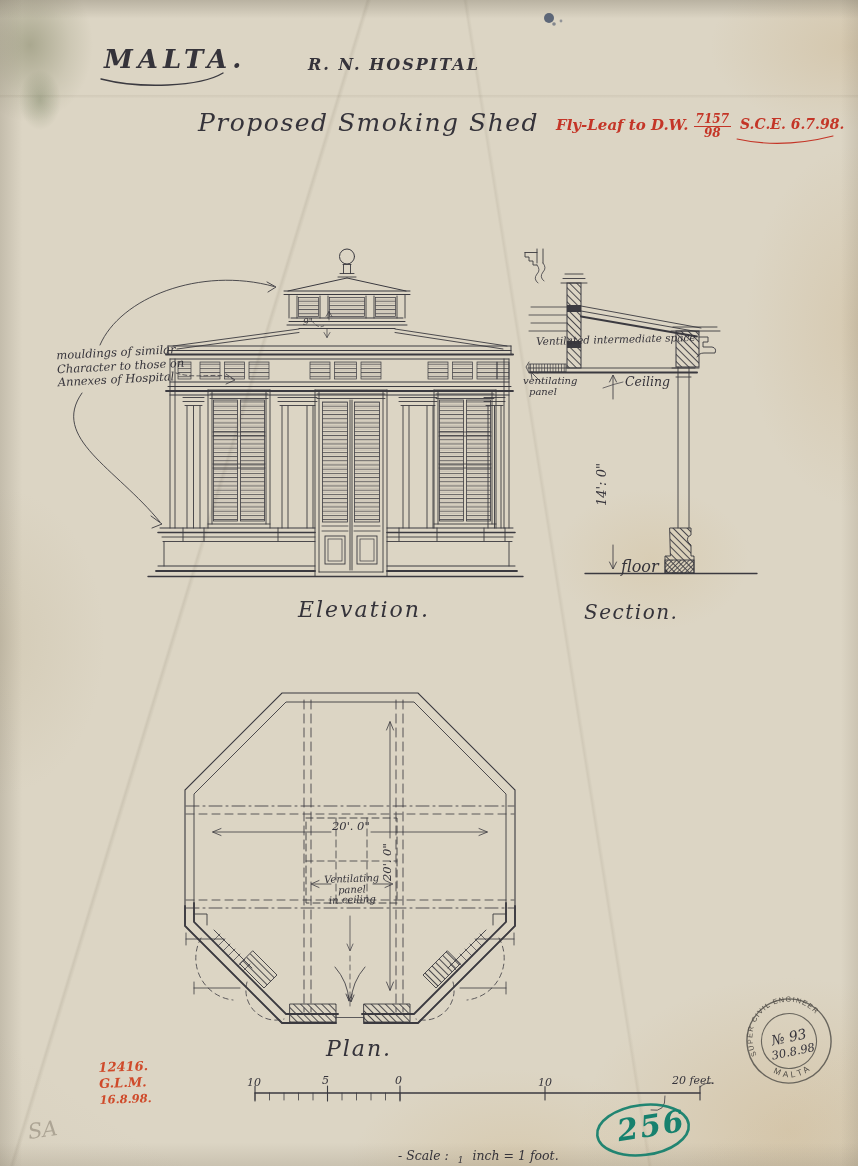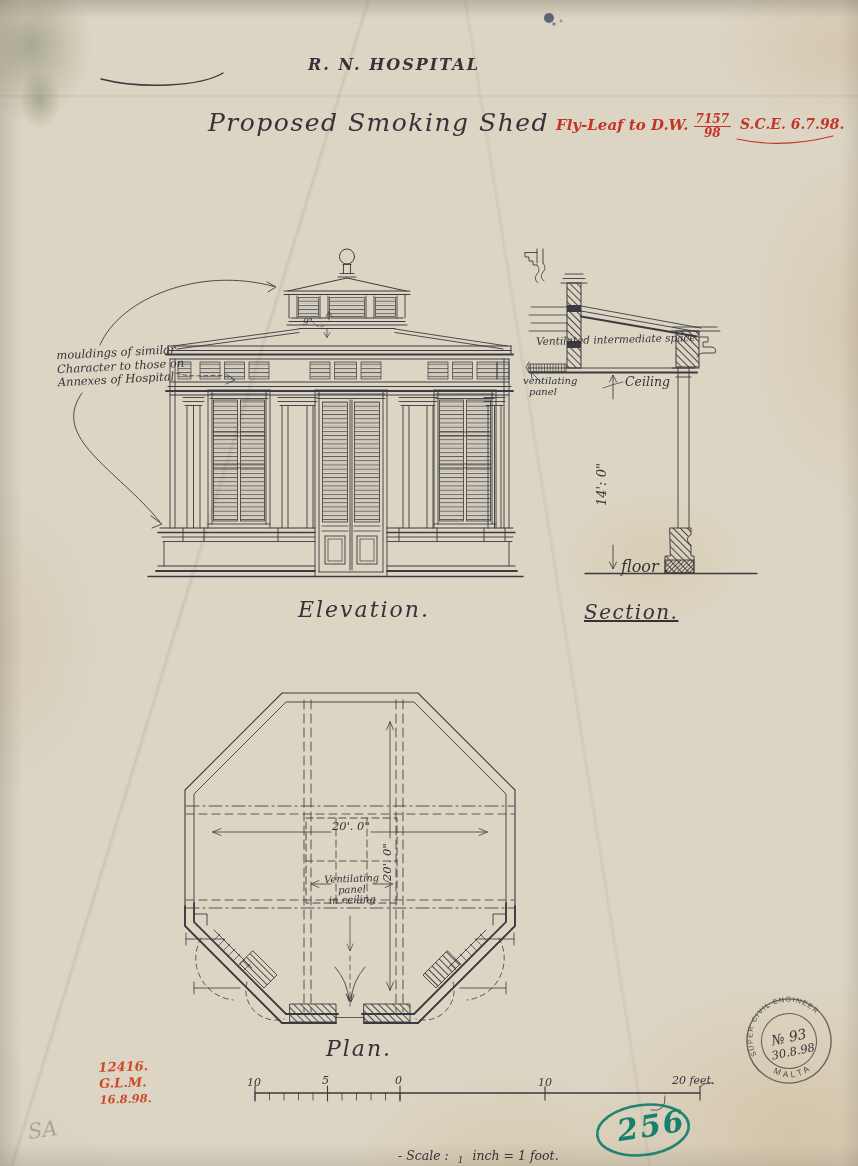--- a/index.html
+++ b/index.html
@@ -232,22 +232,23 @@
       </g>
 
       <g stroke="none">
         <circle cx="549" cy="18" r="5" fill="#47536b" opacity="0.85"></circle>
         <circle cx="554" cy="24" r="1.8" fill="#47536b" opacity="0.6"></circle>
         <circle cx="561" cy="21" r="1.4" fill="#47536b" opacity="0.5"></circle>
       </g>
     </g>
   </svg>
 
+  <div class="abs hw" style="left:104px;top:44px;font-size:26px;font-weight:bold;letter-spacing:5px;">MALTA.</div>
   <div class="abs hw" style="left:308px;top:55px;font-size:16px;font-weight:bold;letter-spacing:2px;">R. N. HOSPITAL</div>
-  <div class="abs hw" style="left:208px;top:108px;font-size:25px;letter-spacing:1.5px;">Proposed  Smoking  Shed</div>
+  <div class="abs hw" style="left:198px;top:108px;font-size:25px;letter-spacing:1.5px;">Proposed  Smoking  Shed</div>
 
   <div class="abs hw red" style="left:556px;top:113px;font-size:15px;font-weight:bold;">
     <span>Fly-Leaf to D.W.</span>
     <span class="frac" style="font-size:12px;">
       <span class="num">7157</span>
       <span>98</span>
     </span>
   </div>
   <div class="abs hw red" style="left:740px;top:116px;font-size:14px;font-weight:bold;text-align:center;">S.C.E. 6.7.98.</div>
 
@@ -261,21 +262,21 @@
   <div class="abs hw" style="left:536px;top:333px;font-size:10.5px;transform:rotate(-1.5deg);">Ventilated intermediate space</div>
   <div class="abs hw" style="left:523px;top:375px;font-size:10px;line-height:11px;">
     <div>ventilating</div>
     <div style="padding-left:6px;">panel</div>
   </div>
   <div class="abs hw" style="left:625px;top:374px;font-size:12.5px;font-style:italic;">Ceiling</div>
   <div class="abs hw" style="left:594px;top:506px;font-size:13px;transform:rotate(-90deg);transform-origin:0 0;">14': 0"</div>
   <div class="abs hw" style="left:621px;top:557px;font-size:16px;">floor .</div>
 
   <div class="abs hw" style="left:298px;top:597px;font-size:22px;letter-spacing:2px;">Elevation.</div>
-  <div class="abs hw" style="left:584px;top:600px;font-size:20px;letter-spacing:1.5px;text-decoration:underline;">Section.</div>
+  <div class="abs hw" style="left:584px;top:600px;font-size:20px;letter-spacing:1.5px;">Section.</div>
 
   <div class="abs hw" style="left:332px;top:819px;font-size:11.5px;">20'. 0"</div>
   <div class="abs hw" style="left:380px;top:881px;font-size:11.5px;transform:rotate(-90deg);transform-origin:0 0;">20'. 0"</div>
   <div class="abs hw" style="left:312px;top:874px;width:80px;text-align:center;font-size:10px;line-height:10.5px;transform:rotate(-2deg);">
     <div>Ventilating</div>
     <div>panel</div>
     <div>in ceiling</div>
   </div>
   <div class="abs hw" style="left:326px;top:1036px;font-size:22px;letter-spacing:2px;">Plan.</div>
 

